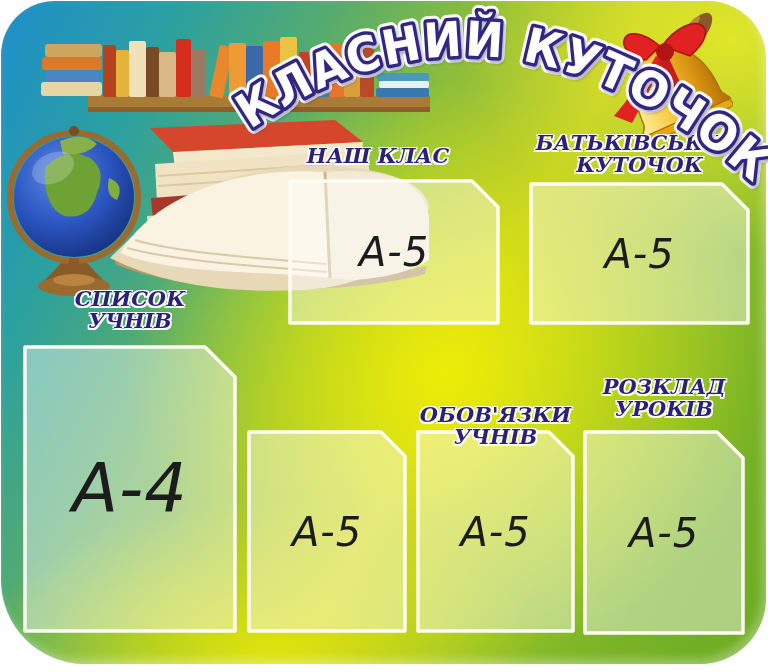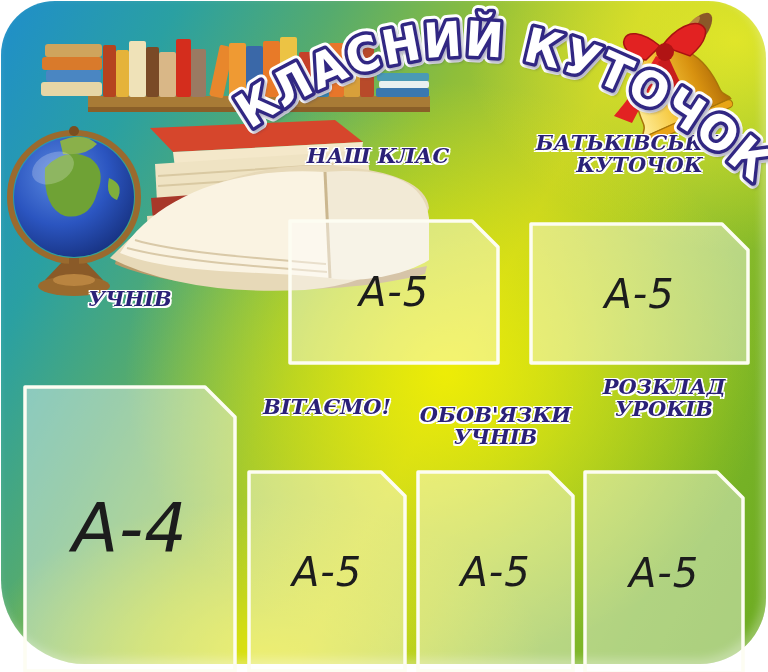--- a/index.html
+++ b/index.html
@@ -26,21 +26,21 @@
   .label{position:absolute;text-align:center;
     font-family:"DejaVu Serif","Liberation Serif",serif;
     font-weight:bold;font-style:italic;
     font-size:21px;line-height:22px;color:#2b2178;letter-spacing:0px;
     text-shadow:-1.5px -1.5px 0 #fff, 1.5px -1.5px 0 #fff,
                 -1.5px 1.5px 0 #fff, 1.5px 1.5px 0 #fff,
                 -1.5px 0 0 #fff, 1.5px 0 0 #fff, 0 -1.5px 0 #fff, 0 1.5px 0 #fff;
     white-space:nowrap;}
 
   
-  .pocket{position:absolute;margin-top:40px;}
+  .pocket{position:absolute;}
   .pocket svg{position:absolute;left:0;top:0;}
   .pocket polygon{fill:rgba(255,255,255,0.42);stroke:#fdfdf2;stroke-width:3.5;
                   stroke-linejoin:round;}
   .size{position:absolute;inset:0;display:flex;align-items:center;justify-content:center;
     font-family:"DejaVu Sans","Liberation Sans",sans-serif;
     font-style:italic;font-size:40px;color:#1c1c1c;letter-spacing:1px;}
   .pocket--a4 .size{font-size:67px;}
 
   
   .title-svg{position:absolute;left:0;top:0;}
@@ -199,26 +199,24 @@
   <div class="label" style="left:272px;top:145px;width:212px">
     <div>НАШ КЛАС</div>
   </div>
 
   <div class="label" style="left:529px;top:132px;width:221px">
     <div>БАТЬКІВСЬКИЙ</div>
     <div>КУТОЧОК</div>
   </div>
 
   <div class="label" style="left:23px;top:288px;width:214px">
+    <div>СПИСОК</div>
     <div>УЧНІВ</div>
   </div>
 
-  <div class="label" style="left:247px;top:396px;width:160px">
-    <div>ВІТАЄМО!</div>
-  </div>
 
   <div class="label" style="left:416px;top:404px;width:159px">
     <div>ОБОВ'ЯЗКИ</div>
     <div>УЧНІВ</div>
   </div>
 
   <div class="label" style="left:583px;top:376px;width:162px">
     <div>РОЗКЛАД</div>
     <div>УРОКІВ</div>
   </div>

